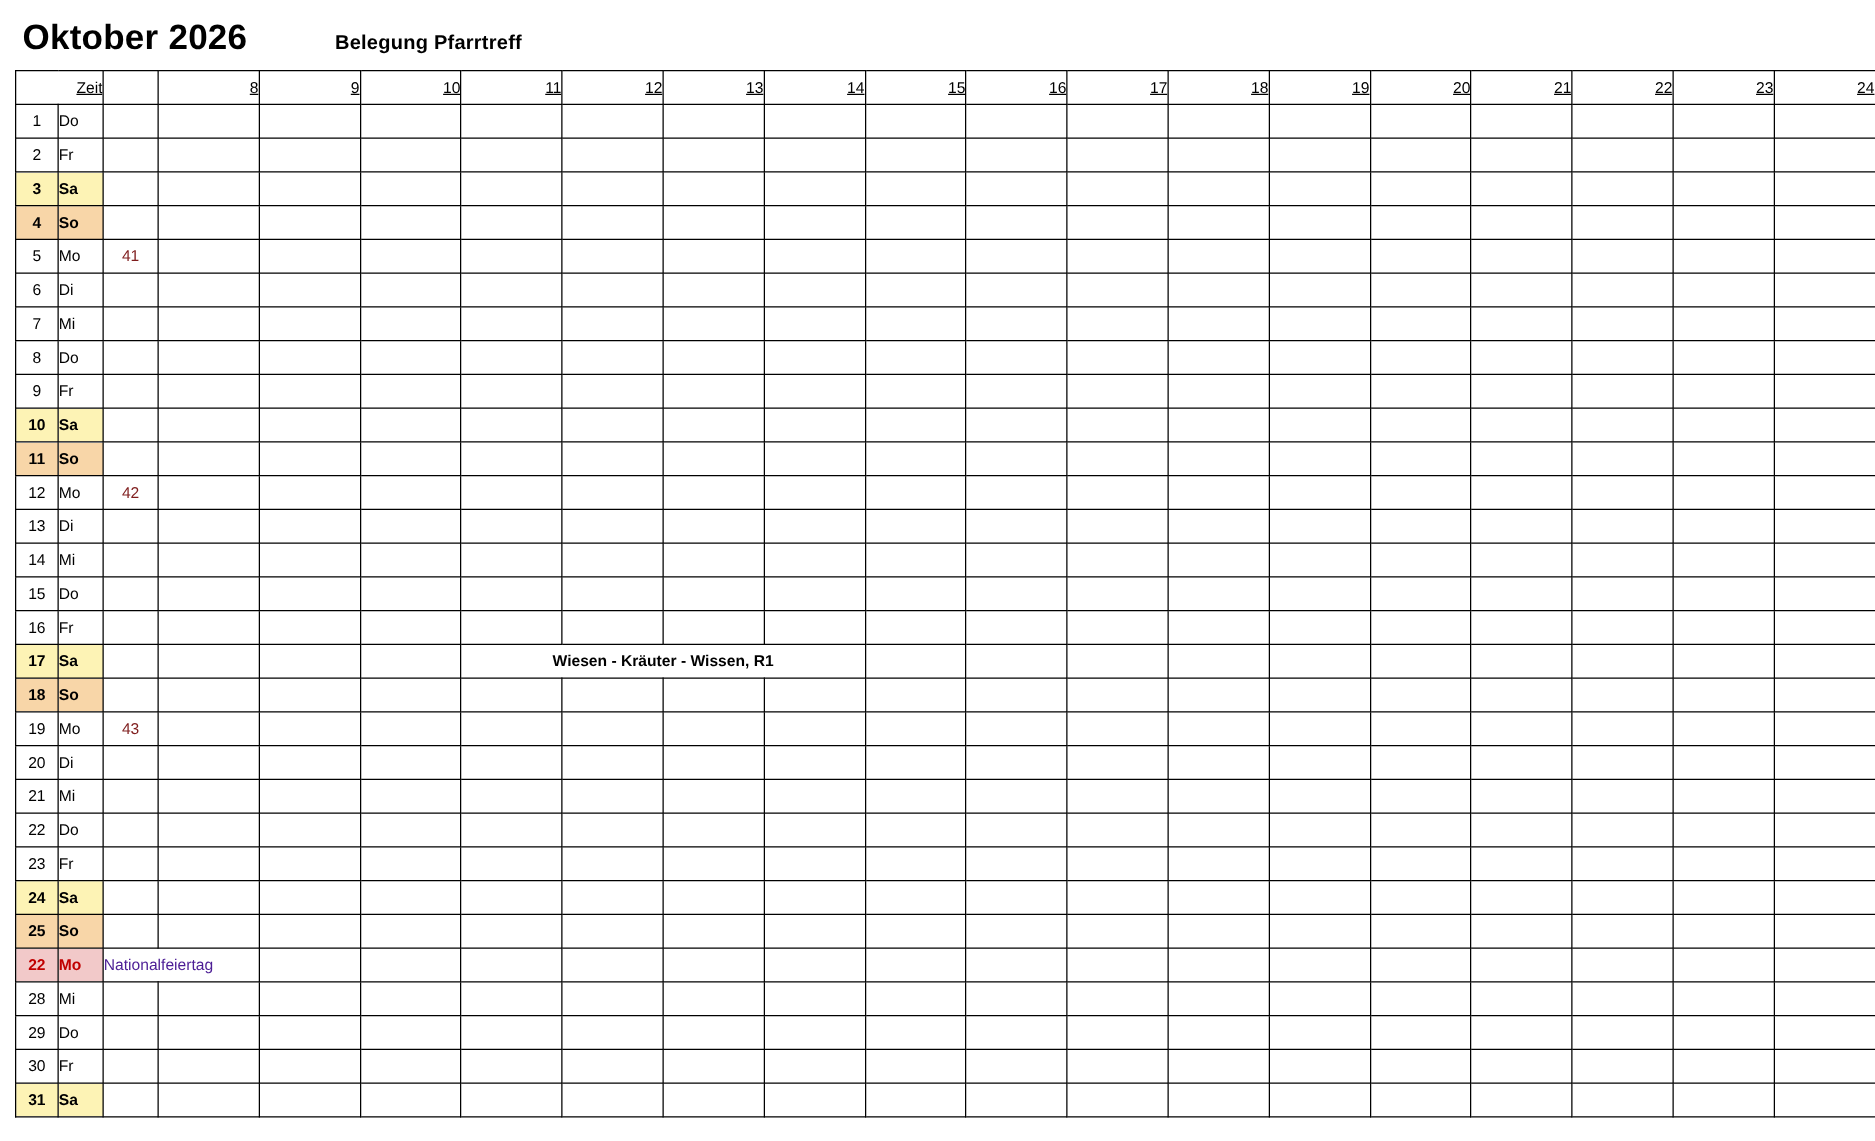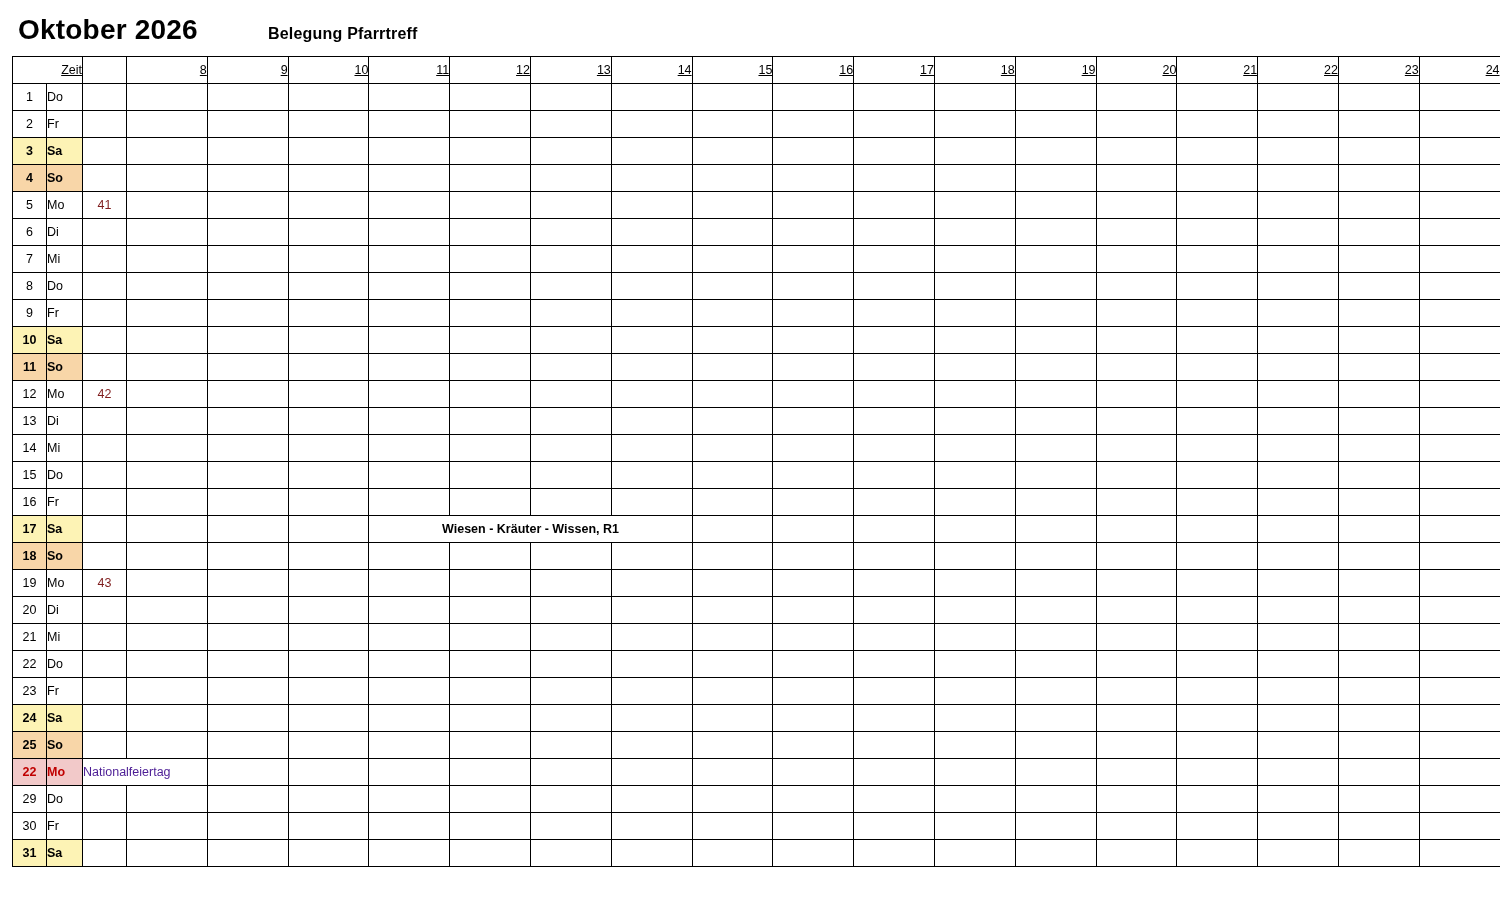--- a/index.html
+++ b/index.html
@@ -732,20 +732,42 @@
           <td class="hour-cell"></td>
           <td class="hour-cell"></td>
           <td class="hour-cell"></td>
           <td class="hour-cell"></td>
           <td class="hour-cell"></td>
           <td class="hour-cell"></td>
           <td class="hour-cell"></td>
           <td class="hour-cell"></td>
         </tr>
         <tr>
+          <td class="daynum">28</td>
+          <td class="wd">Mi</td>
+          <td class="kw"></td>
+          <td class="hour-cell"></td>
+          <td class="hour-cell"></td>
+          <td class="hour-cell"></td>
+          <td class="hour-cell"></td>
+          <td class="hour-cell"></td>
+          <td class="hour-cell"></td>
+          <td class="hour-cell"></td>
+          <td class="hour-cell"></td>
+          <td class="hour-cell"></td>
+          <td class="hour-cell"></td>
+          <td class="hour-cell"></td>
+          <td class="hour-cell"></td>
+          <td class="hour-cell"></td>
+          <td class="hour-cell"></td>
+          <td class="hour-cell"></td>
+          <td class="hour-cell"></td>
+          <td class="hour-cell"></td>
+        </tr>
+        <tr>
           <td class="daynum">29</td>
           <td class="wd">Do</td>
           <td class="kw"></td>
           <td class="hour-cell"></td>
           <td class="hour-cell"></td>
           <td class="hour-cell"></td>
           <td class="hour-cell"></td>
           <td class="hour-cell"></td>
           <td class="hour-cell"></td>
           <td class="hour-cell"></td>

